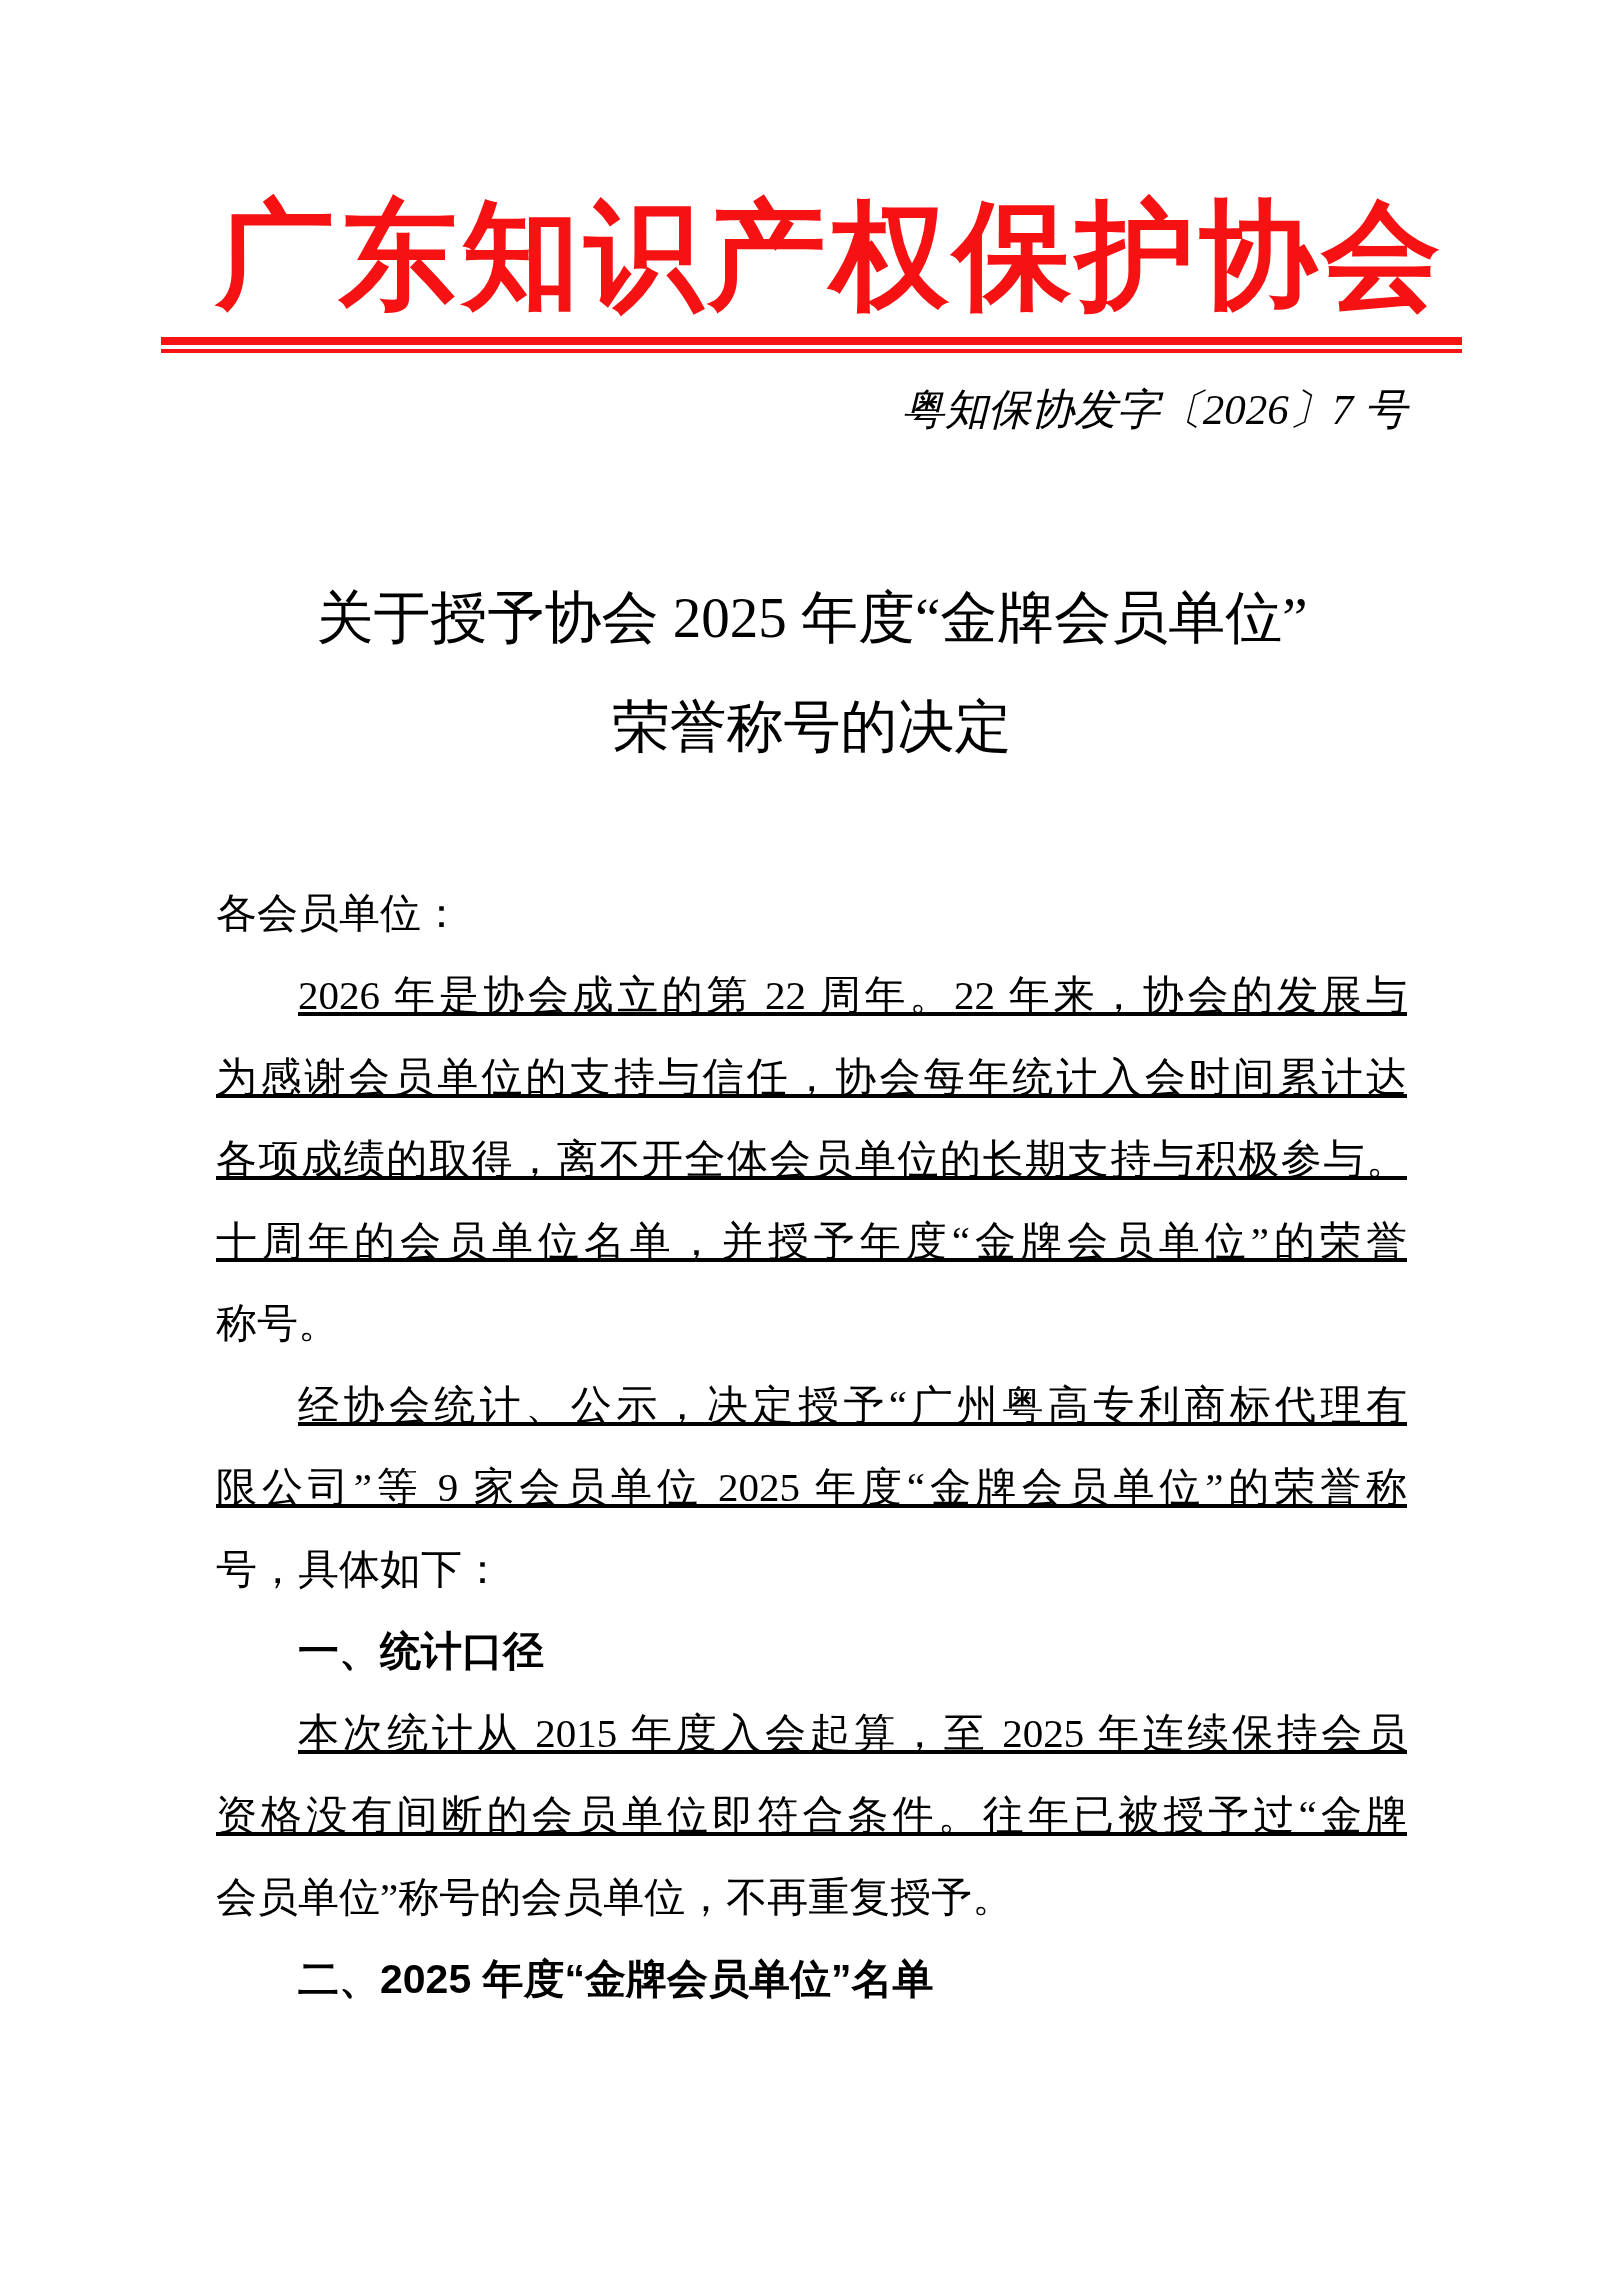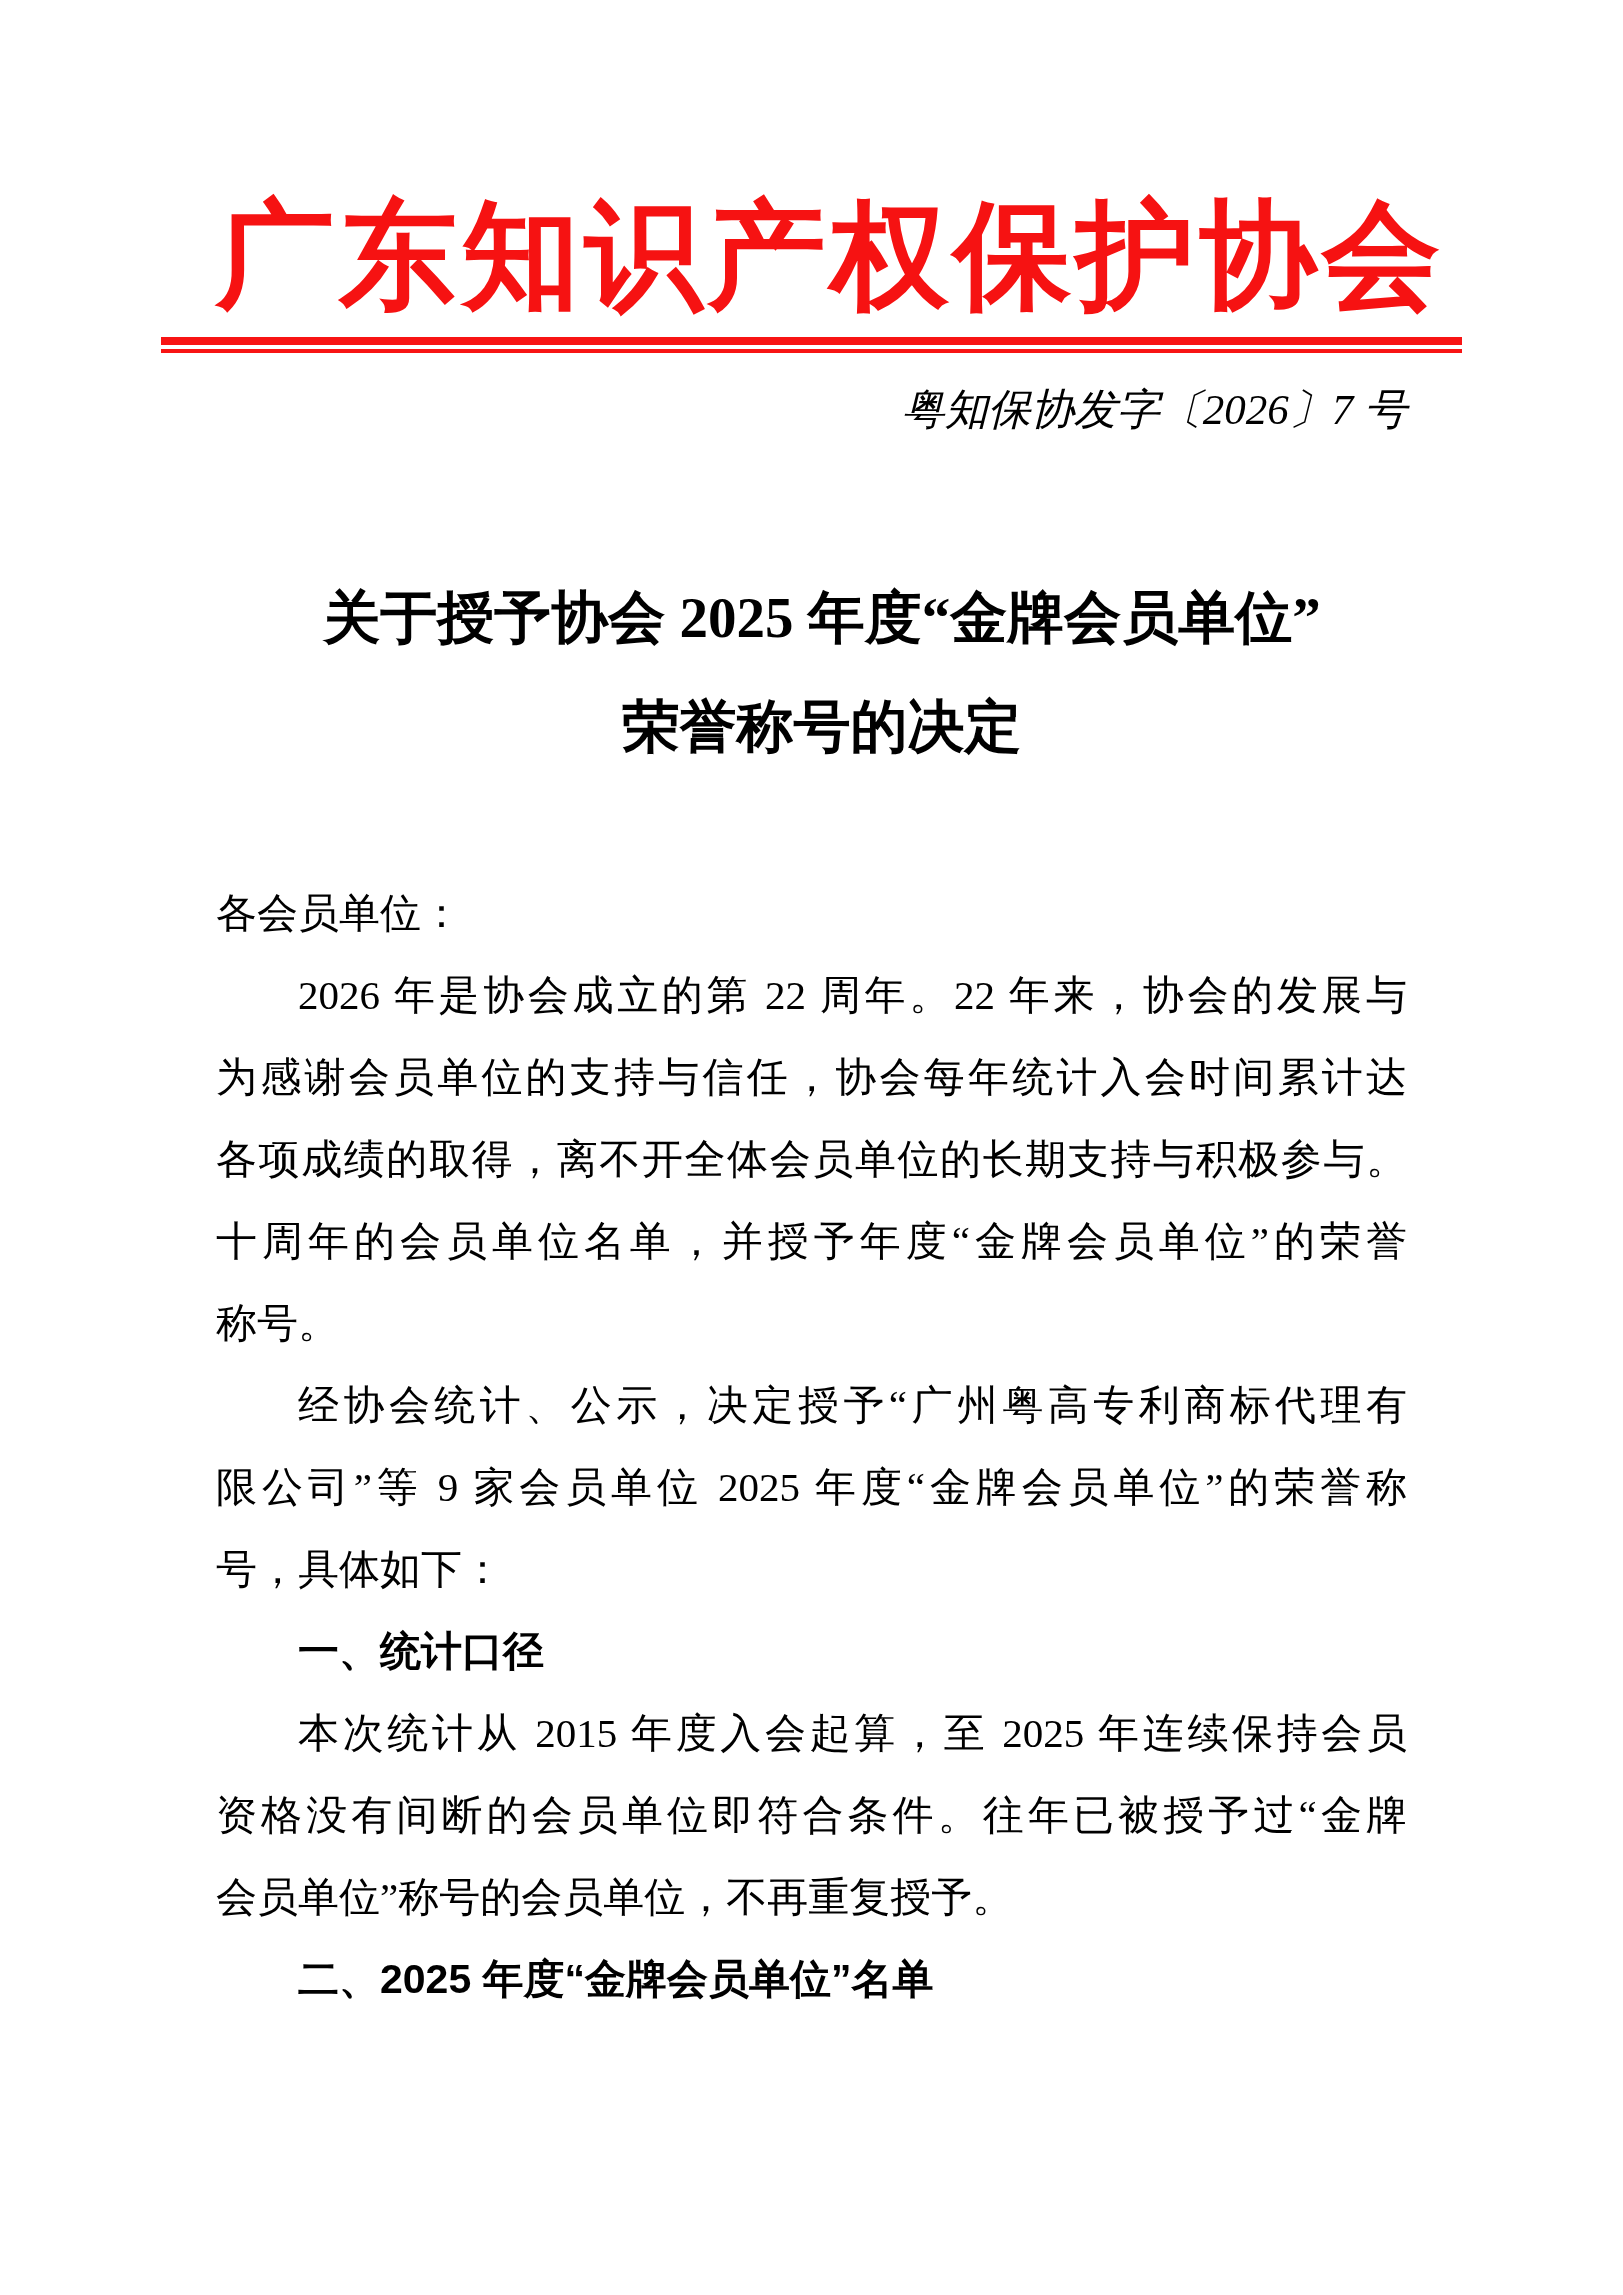--- a/index.html
+++ b/index.html
@@ -42,45 +42,46 @@
     text-align: right;
     font-size: 43px;
     line-height: 47px;
     font-style: italic;
     font-family: "Liberation Serif", serif;
   }
   
   .doc-title {
     position: absolute;
     top: 563px;
-    left: 226px;
+    left: 216px;
     width: 1192px;
     text-align: center;
     font-size: 57px;
     line-height: 109px;
-    font-weight: bold;
+    font-weight: normal;
     font-family: "Liberation Serif", serif;
   }
   
   .body-text {
     position: absolute;
     top: 872px;
     left: 216px;
     width: 1191px;
     font-size: 41px;
     font-family: "Liberation Serif", serif;
   }
   .line {
     height: 82px;
     line-height: 82px;
     text-align: left;
   }
   .line.justify {
     text-align: justify;
     text-align-last: justify;
+    text-decoration: underline;
   }
   .line.indent { text-indent: 82px; }
   .line.bold {
     font-weight: bold;
     font-family: Liberation Sans, sans-serif;
   }
 </style>
 </head>
 <body>
 

